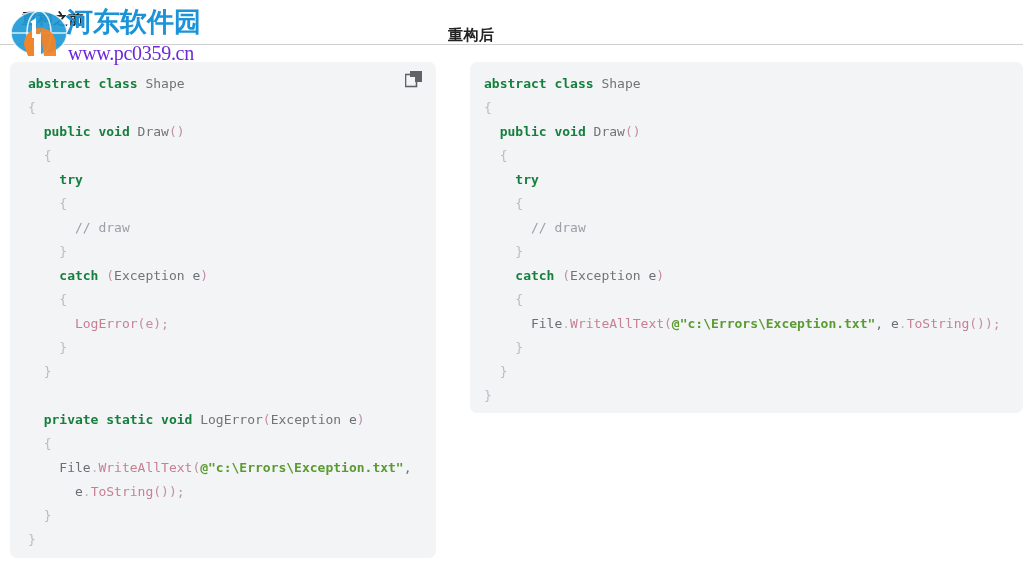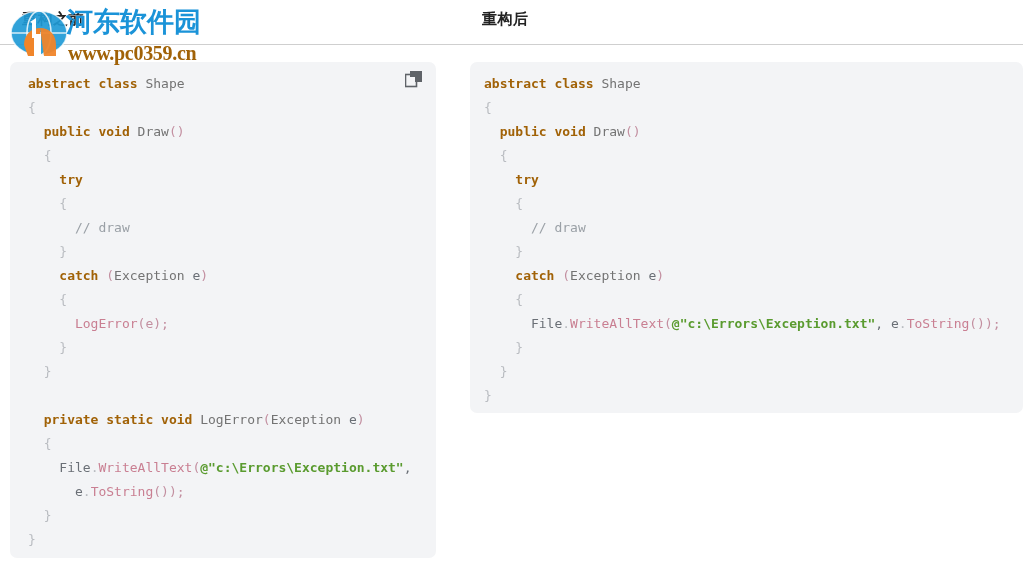--- a/index.html
+++ b/index.html
@@ -27,21 +27,21 @@
   .col-head {
     position: absolute;
     top: 10px;
     font-size: 15px;
     font-weight: bold;
     color: #222222;
     letter-spacing: 0.5px;
     white-space: nowrap;
   }
   .col-head.left  { left: 22px; }
-  .col-head.right { left: 482px; }
+  .col-head.right { left: 448px; margin-top: 16px; }
 
   .header-rule {
     position: absolute;
     left: 0;
     top: 44px;
     width: 1023px;
     height: 1px;
     background: #cfcfcf;
   }
 
@@ -68,21 +68,21 @@
     left: 470px;
     top: 62px;
     width: 553px;
     height: 351px;
     padding: 10px 14px 12px 14px;
   }
 
   .code-line { height: 24px; }
 
   
-  .tok-kw    { color: #a16207; font-weight: bold; }
+  .tok-kw    { color: #15803d; font-weight: bold; }
   .tok-type  { color: #737373; }
   .tok-fn    { color: #c97f92; }
   .tok-plain { color: #6a6f76; }
   .tok-punct { color: #b9bcc1; }
   .tok-paren { color: #c38fa0; }
   .tok-com   { color: #9aa0a6; text-align: center; }
   .tok-str   { color: #5a9b2f; font-weight: bold; }
 
   
   .copy-icon {
@@ -119,22 +119,22 @@
     color: #1a93d8;
     letter-spacing: 0px;
     white-space: nowrap;
   }
   .wm-url {
     position: absolute;
     left: 60px;
     top: 42px;
     font-family: "Liberation Serif", "DejaVu Serif", serif;
     font-size: 20px;
-    font-weight: bold;
-    color: #a16207;
+    font-weight: normal;
+    color: #6d28d9;
     letter-spacing: -0.3px;
     white-space: nowrap;
   }
 </style>
 </head>
 <body>
 
 <div class="header-row">
   <div class="col-head left">重构之前</div>
   <div class="col-head right">重构后</div>

